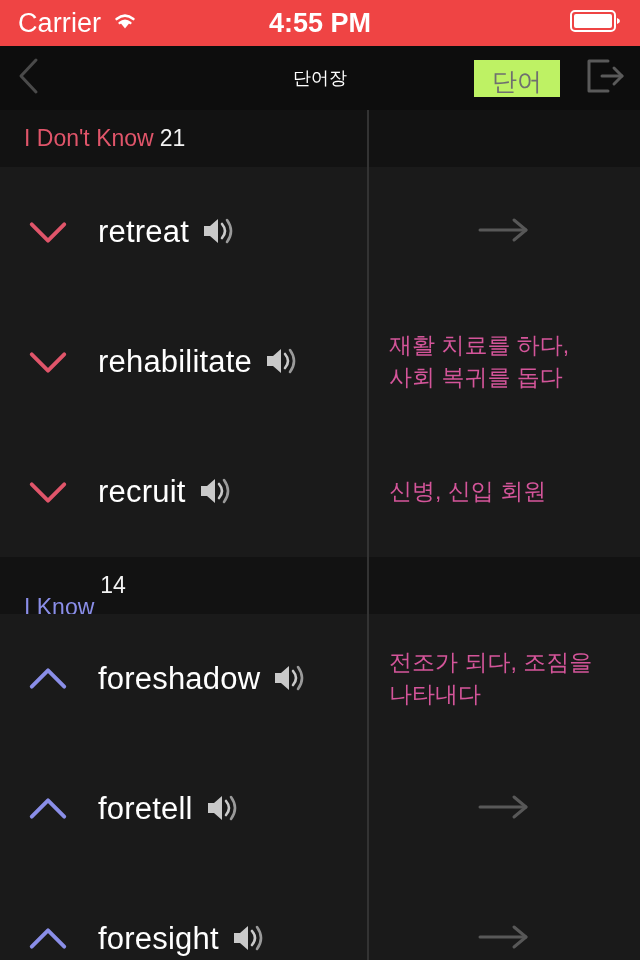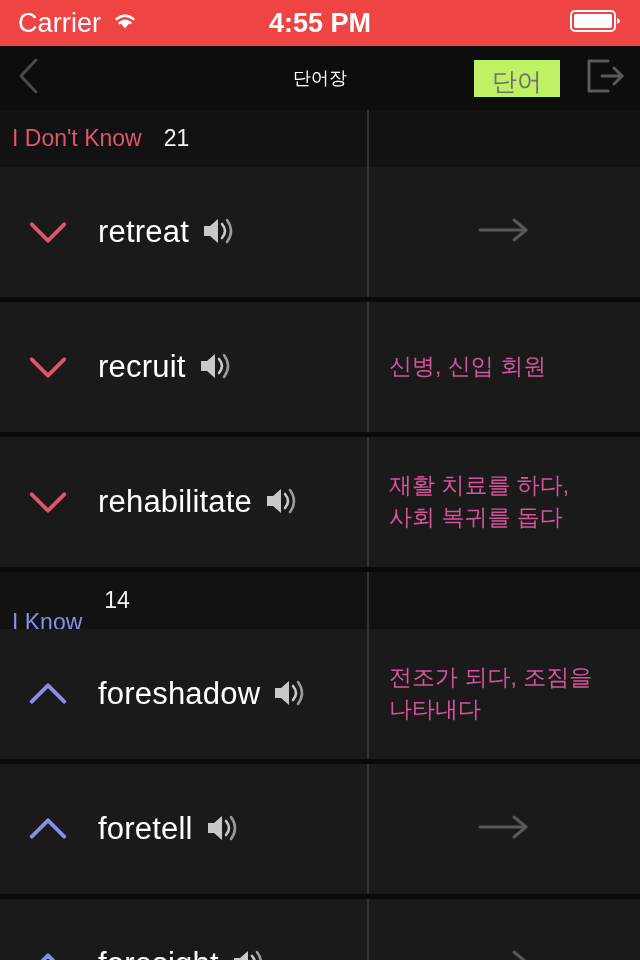--- a/index.html
+++ b/index.html
@@ -57,35 +57,34 @@
   
   .list{
     width:100%;
     background:#0a0a0a;
     position:relative;
   }
   .section-header{
     background:#121212;
     height:57px;
     display:flex; align-items:center;
-    padding-left:12px;
-    gap:22px;
+    padding-left:24px;
+    gap:6px;
     position:relative;
   }
   .section-title{ font-size:23px; }
   .section-title.dont-know{ color:#e0556a; }
   .section-title.know{ color:#8a8ee8;margin-top:44px; }
   .section-count{ color:#f2f2f2; font-size:23px; }
 
   .row{
     background:#1a1a1a;
     height:130px;
     display:flex;
     position:relative;
-    margin-bottom:5px;
   }
   .row-left{
     width:367px;
     display:flex; align-items:center;
     padding-left:26px;
     gap:28px;
     flex-shrink:0;
   }
   .chevron{ width:44px; display:flex; align-items:center; justify-content:center; }
   .word-wrap{ display:flex; align-items:center; gap:12px; }
@@ -191,51 +190,51 @@
         <span class="divider"></span>
       </div>
     <div class="row">
         <div class="row-left">
           <span class="chevron">
           <svg width="46" height="30" viewBox="0 0 46 30">
             <path d="M6 7 L23 24 L40 7" stroke="#e0556a" stroke-width="4" fill="none" stroke-linecap="round" stroke-linejoin="round"></path>
           </svg>
         </span>
           <span class="word-wrap">
+            <span class="word-text">rehabilitate</span>
+            <span class="speaker-icon"><svg width="36" height="32" viewBox="0 0 36 32">
+      <path d="M3 11 L9 11 L17 4 L17 28 L9 21 L3 21 Z" fill="#c9c9c9"></path>
+      <path d="M21 9 Q27 16 21 23" stroke="#c9c9c9" stroke-width="2.6" fill="none" stroke-linecap="round"></path>
+      <path d="M26 5 Q34 16 26 27" stroke="#9a9a9a" stroke-width="2.6" fill="none" stroke-linecap="round"></path>
+    </svg></span>
+          </span>
+        </div>
+        <div class="row-right ">
+          <span class="translation">재활 치료를 하다, 사회 복귀를 돕다</span>
+        </div>
+        <span class="divider"></span>
+      </div>
+    <div class="row">
+        <div class="row-left">
+          <span class="chevron">
+          <svg width="46" height="30" viewBox="0 0 46 30">
+            <path d="M6 7 L23 24 L40 7" stroke="#e0556a" stroke-width="4" fill="none" stroke-linecap="round" stroke-linejoin="round"></path>
+          </svg>
+        </span>
+          <span class="word-wrap">
             <span class="word-text">recruit</span>
             <span class="speaker-icon"><svg width="36" height="32" viewBox="0 0 36 32">
       <path d="M3 11 L9 11 L17 4 L17 28 L9 21 L3 21 Z" fill="#c9c9c9"></path>
       <path d="M21 9 Q27 16 21 23" stroke="#c9c9c9" stroke-width="2.6" fill="none" stroke-linecap="round"></path>
       <path d="M26 5 Q34 16 26 27" stroke="#9a9a9a" stroke-width="2.6" fill="none" stroke-linecap="round"></path>
     </svg></span>
           </span>
         </div>
         <div class="row-right ">
           <span class="translation">신병, 신입 회원</span>
-        </div>
-        <span class="divider"></span>
-      </div>
-    <div class="row">
-        <div class="row-left">
-          <span class="chevron">
-          <svg width="46" height="30" viewBox="0 0 46 30">
-            <path d="M6 7 L23 24 L40 7" stroke="#e0556a" stroke-width="4" fill="none" stroke-linecap="round" stroke-linejoin="round"></path>
-          </svg>
-        </span>
-          <span class="word-wrap">
-            <span class="word-text">rehabilitate</span>
-            <span class="speaker-icon"><svg width="36" height="32" viewBox="0 0 36 32">
-      <path d="M3 11 L9 11 L17 4 L17 28 L9 21 L3 21 Z" fill="#c9c9c9"></path>
-      <path d="M21 9 Q27 16 21 23" stroke="#c9c9c9" stroke-width="2.6" fill="none" stroke-linecap="round"></path>
-      <path d="M26 5 Q34 16 26 27" stroke="#9a9a9a" stroke-width="2.6" fill="none" stroke-linecap="round"></path>
-    </svg></span>
-          </span>
-        </div>
-        <div class="row-right ">
-          <span class="translation">재활 치료를 하다, 사회 복귀를 돕다</span>
         </div>
         <span class="divider"></span>
       </div>
     <div class="section-header">
       <span class="section-title know">I Know</span>
       <span class="section-count">14</span>
       <span class="divider"></span>
     </div>
     <div class="row">
         <div class="row-left">

